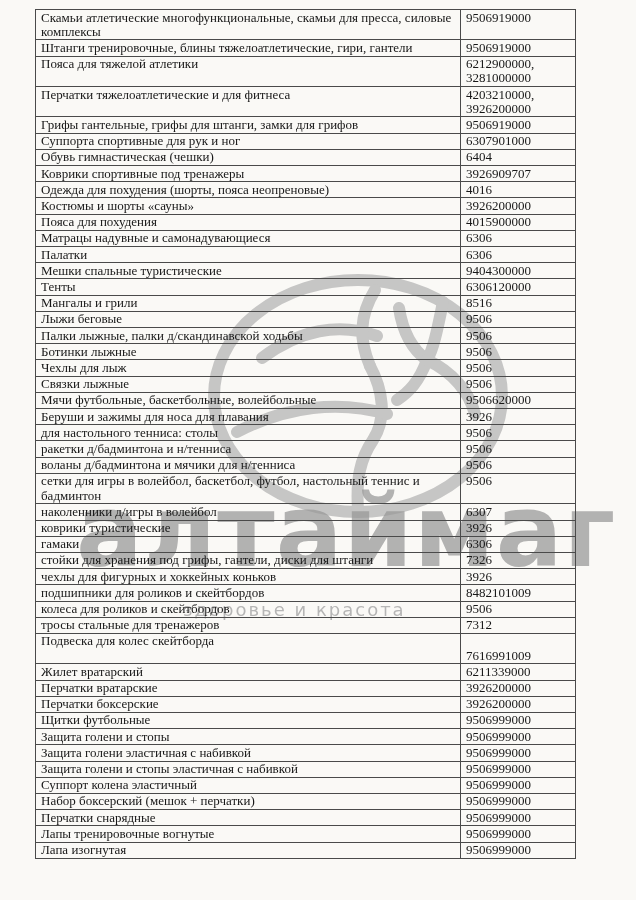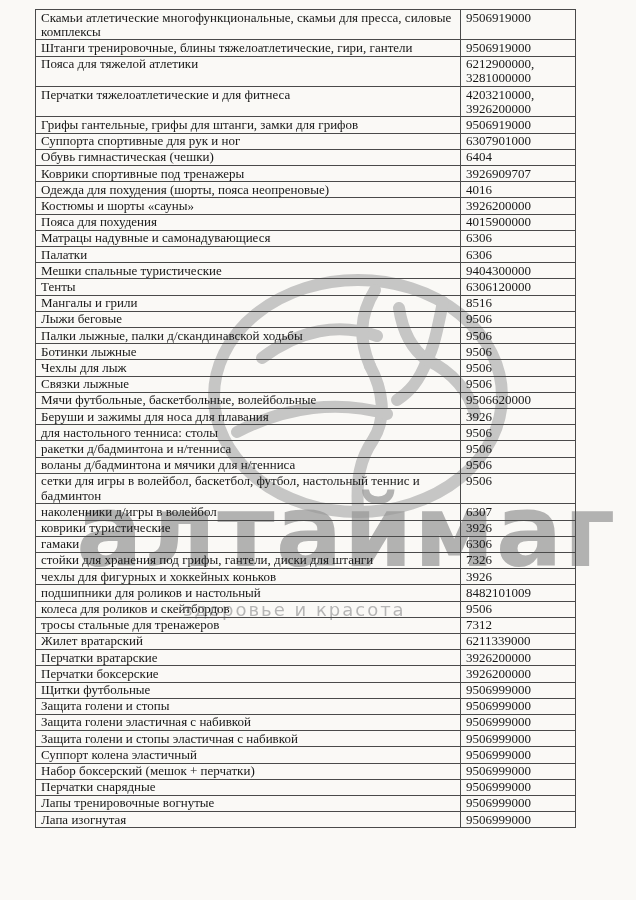--- a/index.html
+++ b/index.html
@@ -201,32 +201,37 @@
       </tr>
         <tr>
         <td class="label-col">стойки для хранения под грифы, гантели, диски для штанги</td>
         <td class="code-col">7326</td>
       </tr>
         <tr>
         <td class="label-col">чехлы для фигурных и хоккейных коньков</td>
         <td class="code-col">3926</td>
       </tr>
         <tr>
-        <td class="label-col">подшипники для роликов и настольный</td>
+        <td class="label-col">подшипники для роликов и скейтбордов</td>
         <td class="code-col">8482101009</td>
       </tr>
         <tr>
         <td class="label-col">колеса для роликов и скейтбордов</td>
         <td class="code-col">9506</td>
       </tr>
         <tr>
         <td class="label-col">тросы стальные для тренажеров</td>
         <td class="code-col">7312</td>
       </tr>
         <tr>
+        <td class="label-col">Подвеска для колес скейтборда</td>
+        <td class="code-col">
+7616991009</td>
+      </tr>
+        <tr>
         <td class="label-col">Жилет  вратарский</td>
         <td class="code-col">6211339000</td>
       </tr>
         <tr>
         <td class="label-col">Перчатки вратарские</td>
         <td class="code-col">3926200000</td>
       </tr>
         <tr>
         <td class="label-col">Перчатки боксерские</td>
         <td class="code-col">3926200000</td>

